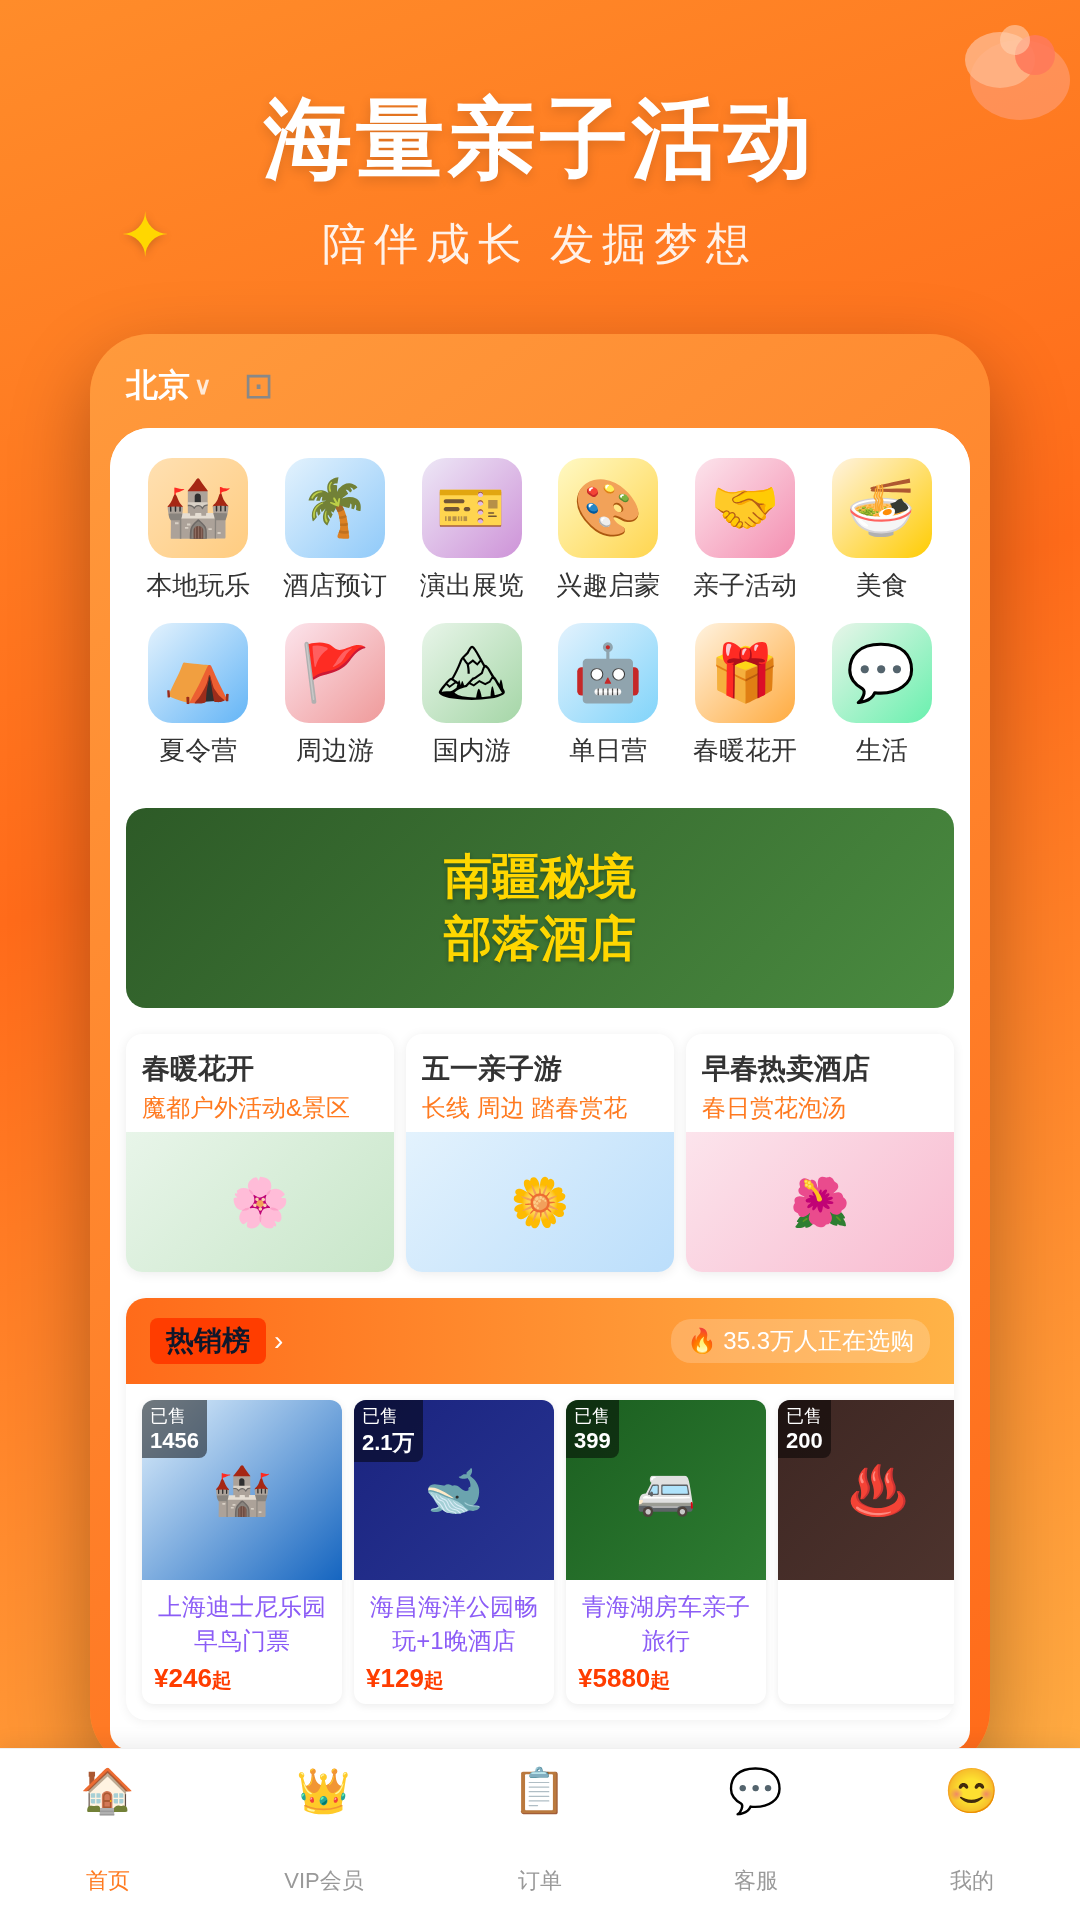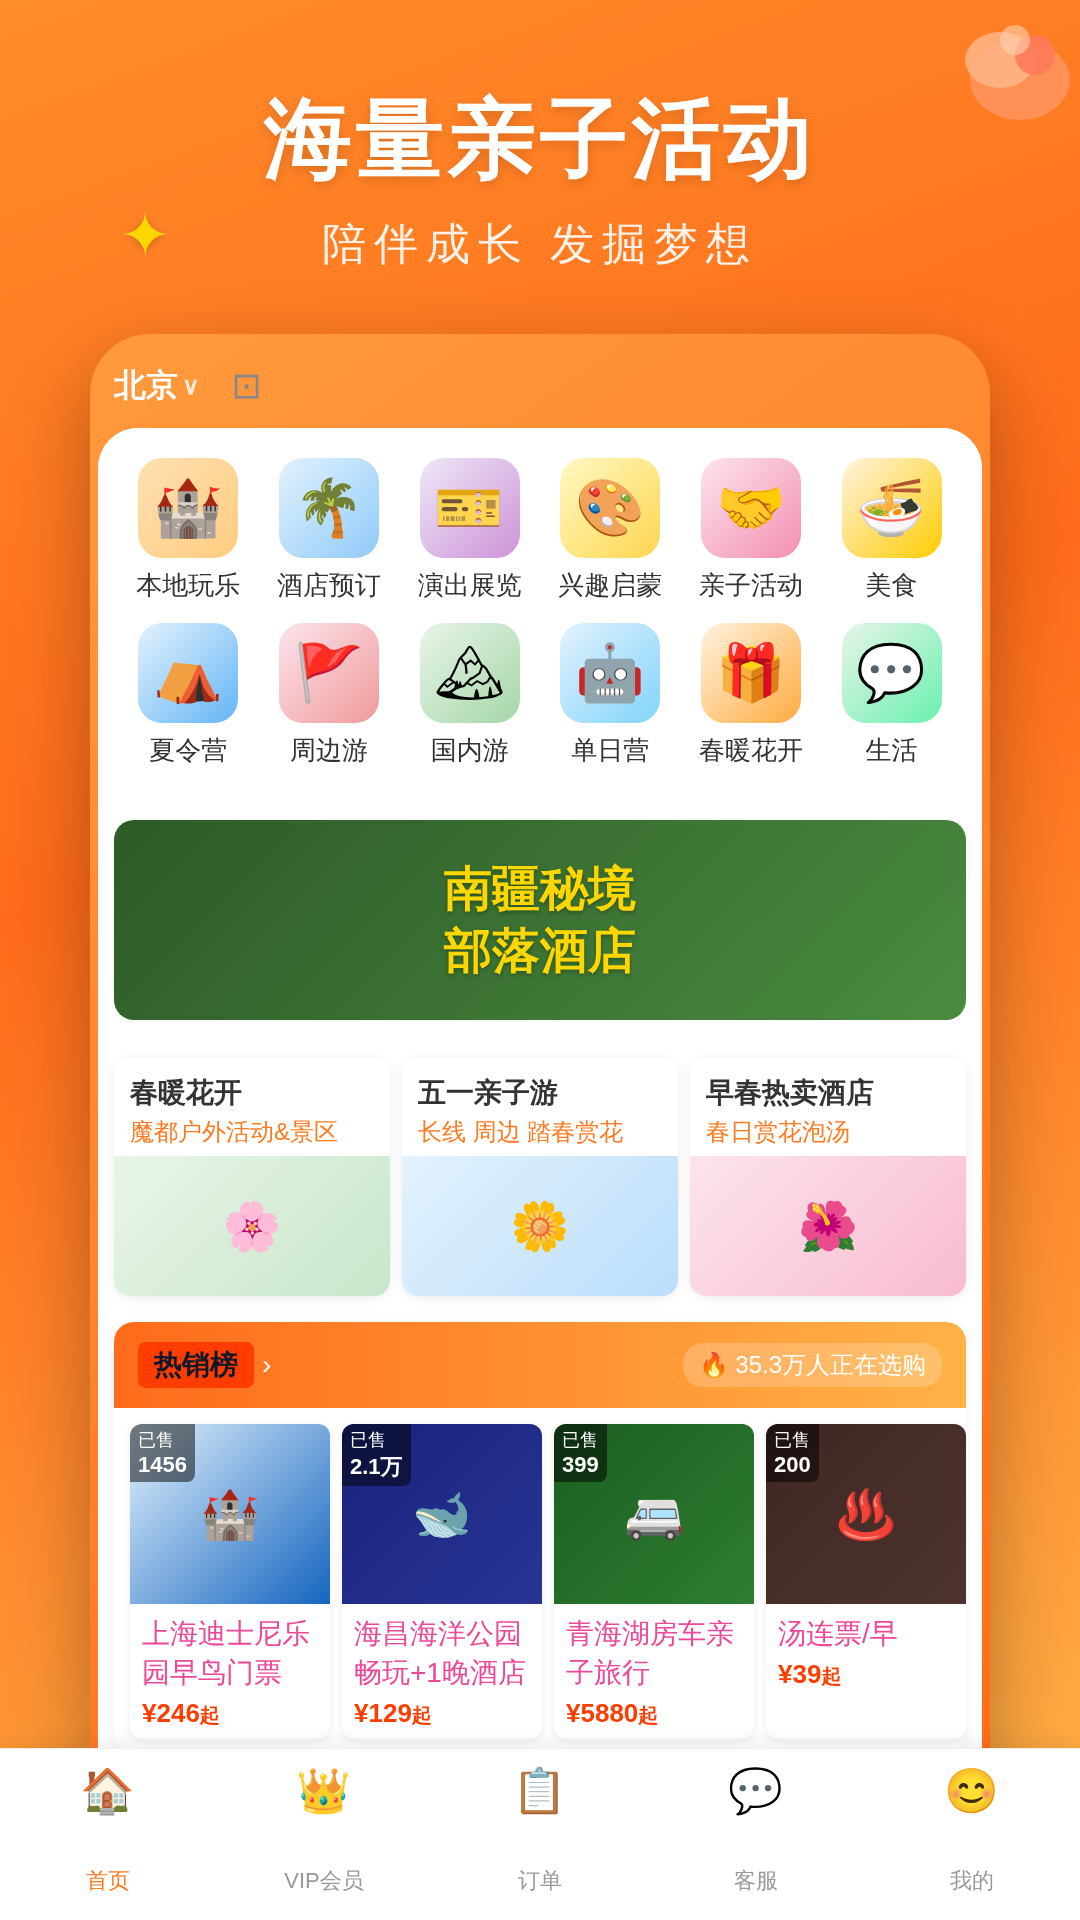--- a/index.html
+++ b/index.html
@@ -51,21 +51,21 @@
       width: 100%;
       height: 100%;
     }
 
     
     .phone-frame {
       margin: 20px auto 0;
       width: 900px;
       background: linear-gradient(145deg, #FF9A3C, #FF6B1A);
       border-radius: 60px;
-      padding: 30px 8px 20px;
+      padding: 30px 20px 20px;
       box-shadow: 0 30px 80px rgba(0,0,0,0.3);
     }
 
     
     .search-bar {
       display: flex;
       align-items: center;
       gap: 16px;
       padding: 0 16px;
       margin-bottom: 20px;
@@ -150,21 +150,21 @@
       font-size: 56px;
     }
     .category-label {
       font-size: 26px;
       color: #333;
       text-align: center;
     }
 
     
     .banner-area {
-      margin: 22px 16px;
+      margin: 10px 16px;
       border-radius: 20px;
       overflow: hidden;
       height: 200px;
       background: linear-gradient(135deg, #2D5A27, #4A8B40);
       display: flex;
       align-items: center;
       justify-content: center;
       position: relative;
     }
     .banner-text {
@@ -297,27 +297,28 @@
       border-radius: 0 0 8px 0;
     }
     .product-sold-num {
       font-weight: 700;
       font-size: 22px;
     }
     .product-info {
       padding: 10px 12px;
     }
     .product-name {
-      font-size: 28px;
-      color: #ec4899;
+      font-size: 24px;
+      color: #8b5cf6;
       line-height: 1.4;
       display: -webkit-box;
       -webkit-line-clamp: 2;
       -webkit-box-orient: vertical;
       overflow: hidden;
+      text-align: center;
     }
     .product-price {
       color: #FF3D00;
       font-size: 26px;
       font-weight: 700;
       margin-top: 6px;
     }
     .price-unit {
       font-size: 20px;
     }
@@ -552,24 +553,20 @@
     </div>
   </div>
           <div class="product-card">
     <div class="product-img">
       <div class="product-img-bg product-soup">♨️</div>
       <div class="product-sold-badge">
         <div>已售</div>
         <div class="product-sold-num">200</div>
       </div>
     </div>
-    <div class="product-info">
-      <div class="product-name">汤连票/早</div>
-      <div class="product-price">¥39<span class="price-unit">起</span></div>
-    </div>
   </div>
         </div>
     </div>
 
   </div>
 </div>
 
 <div class="bottom-nav" id="bottom-nav">
     <div class="nav-item active">
     <span class="nav-icon">🏠</span>

